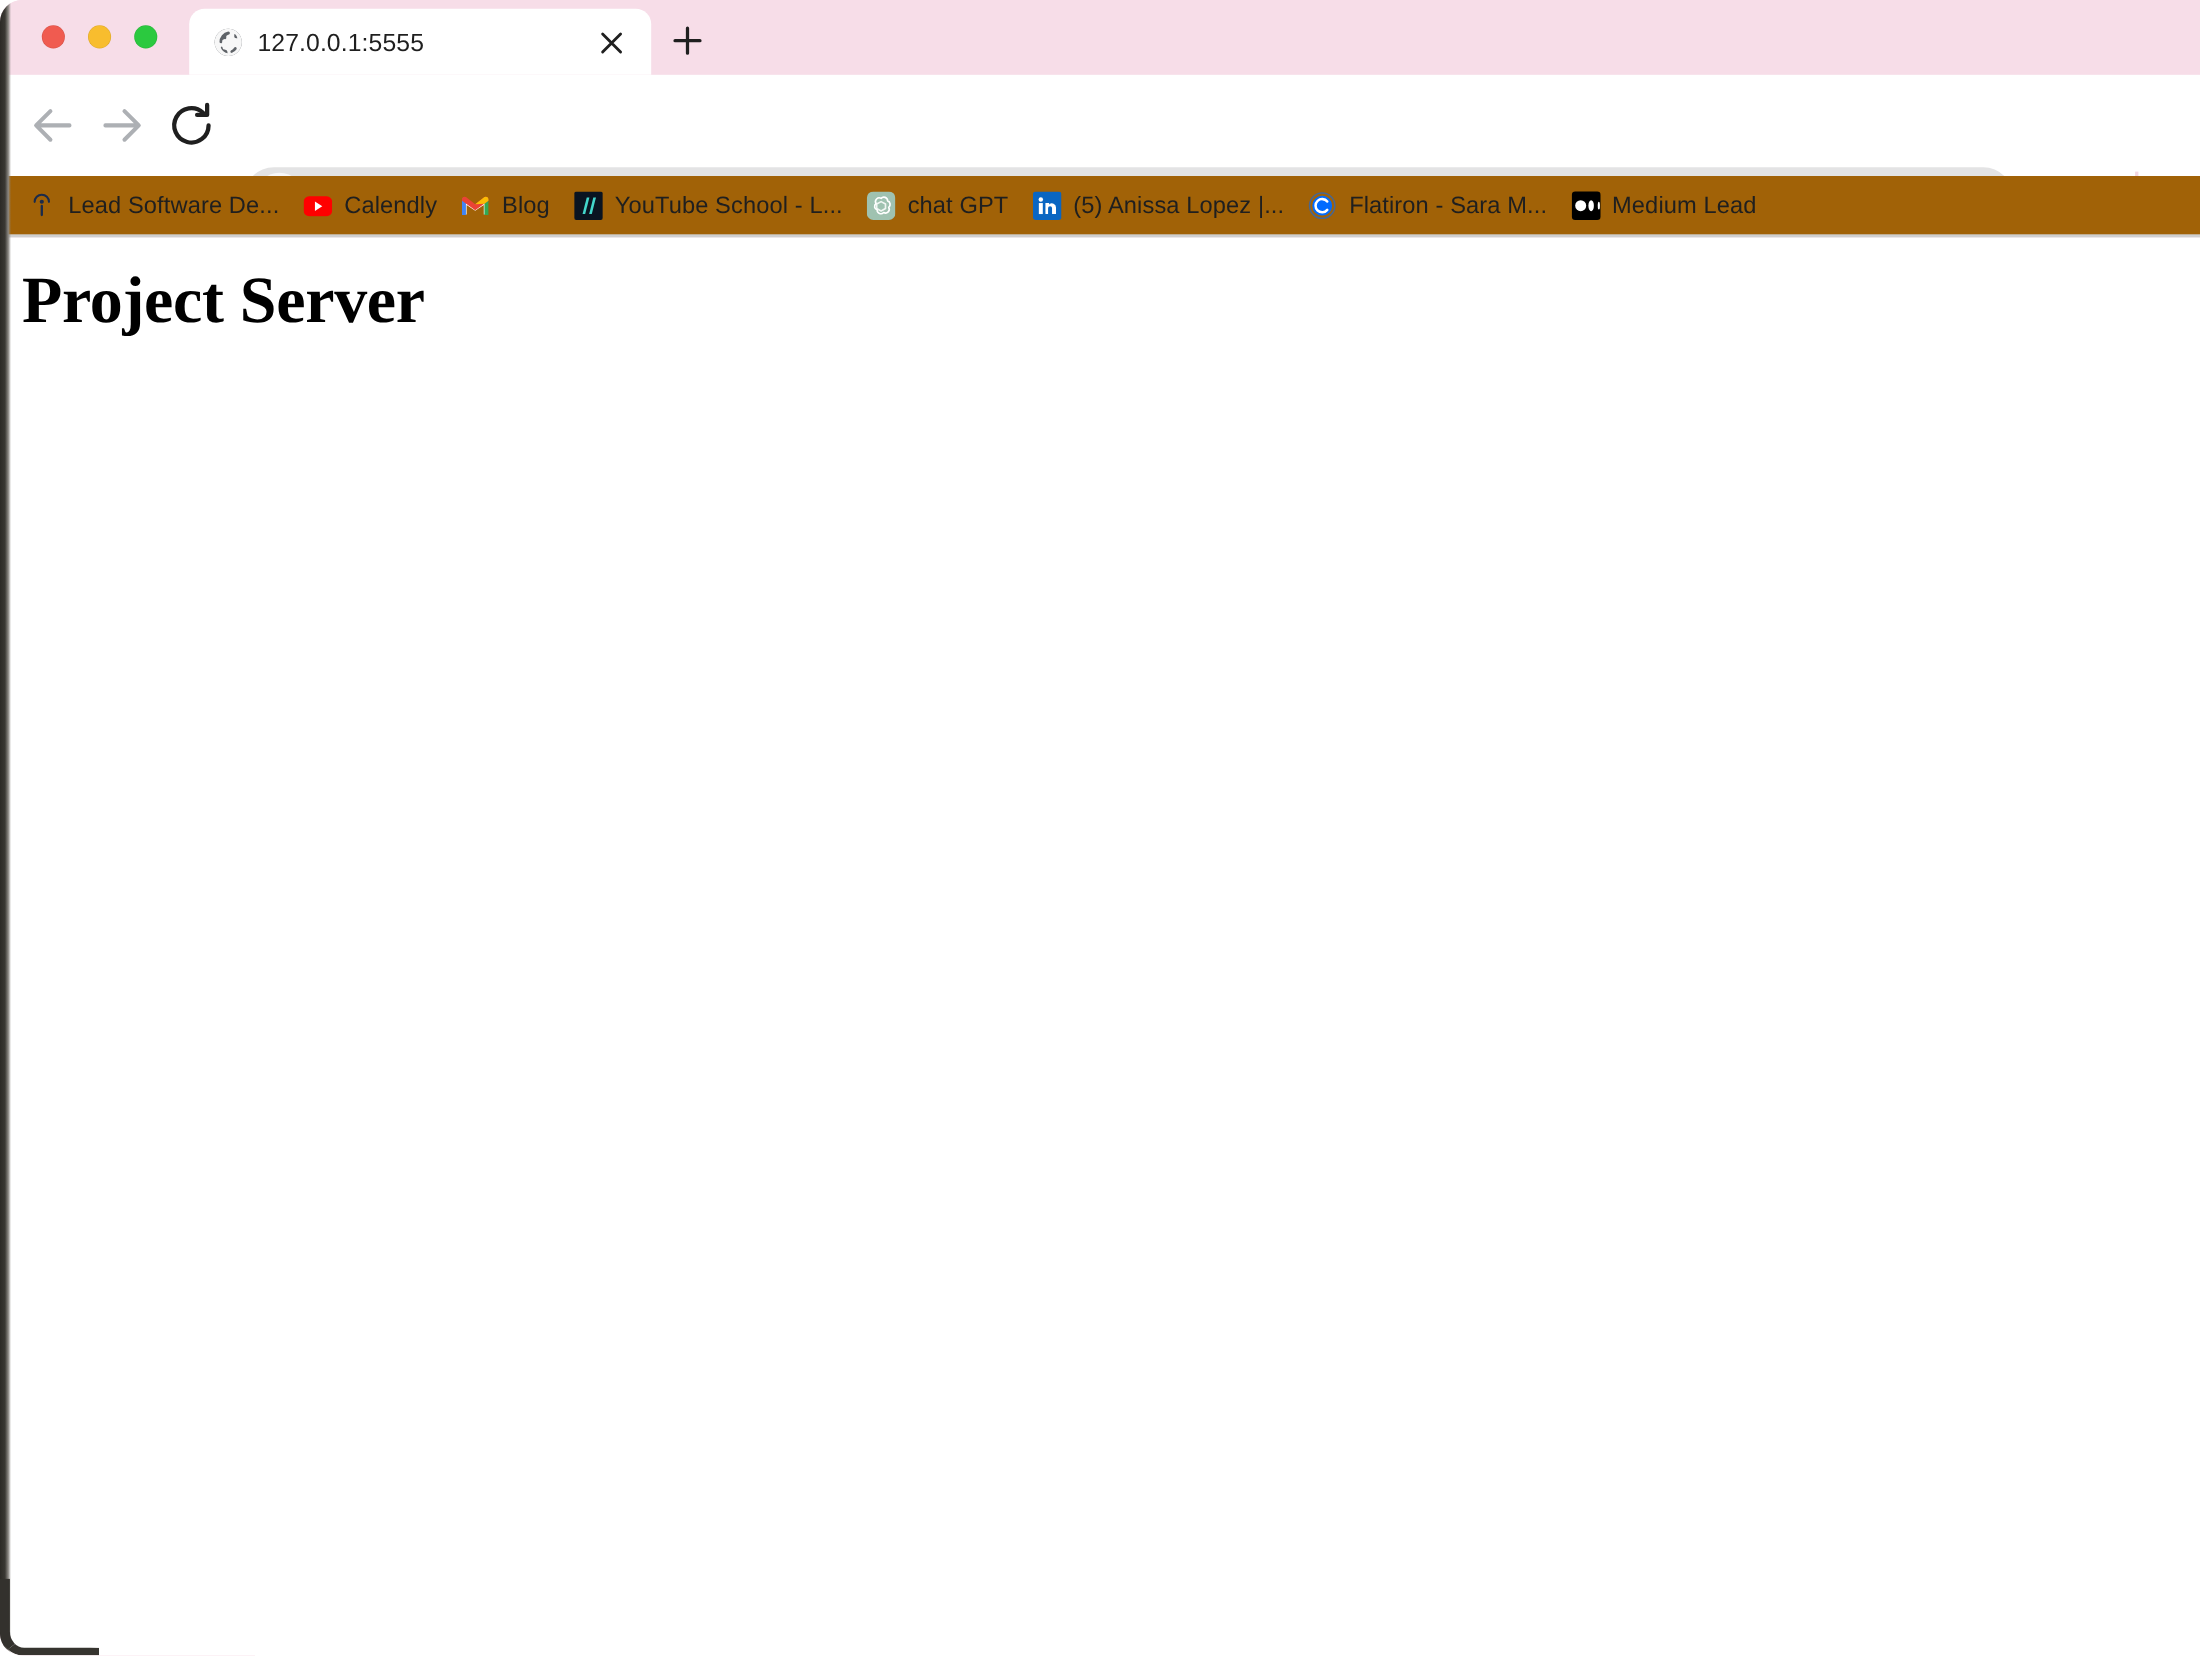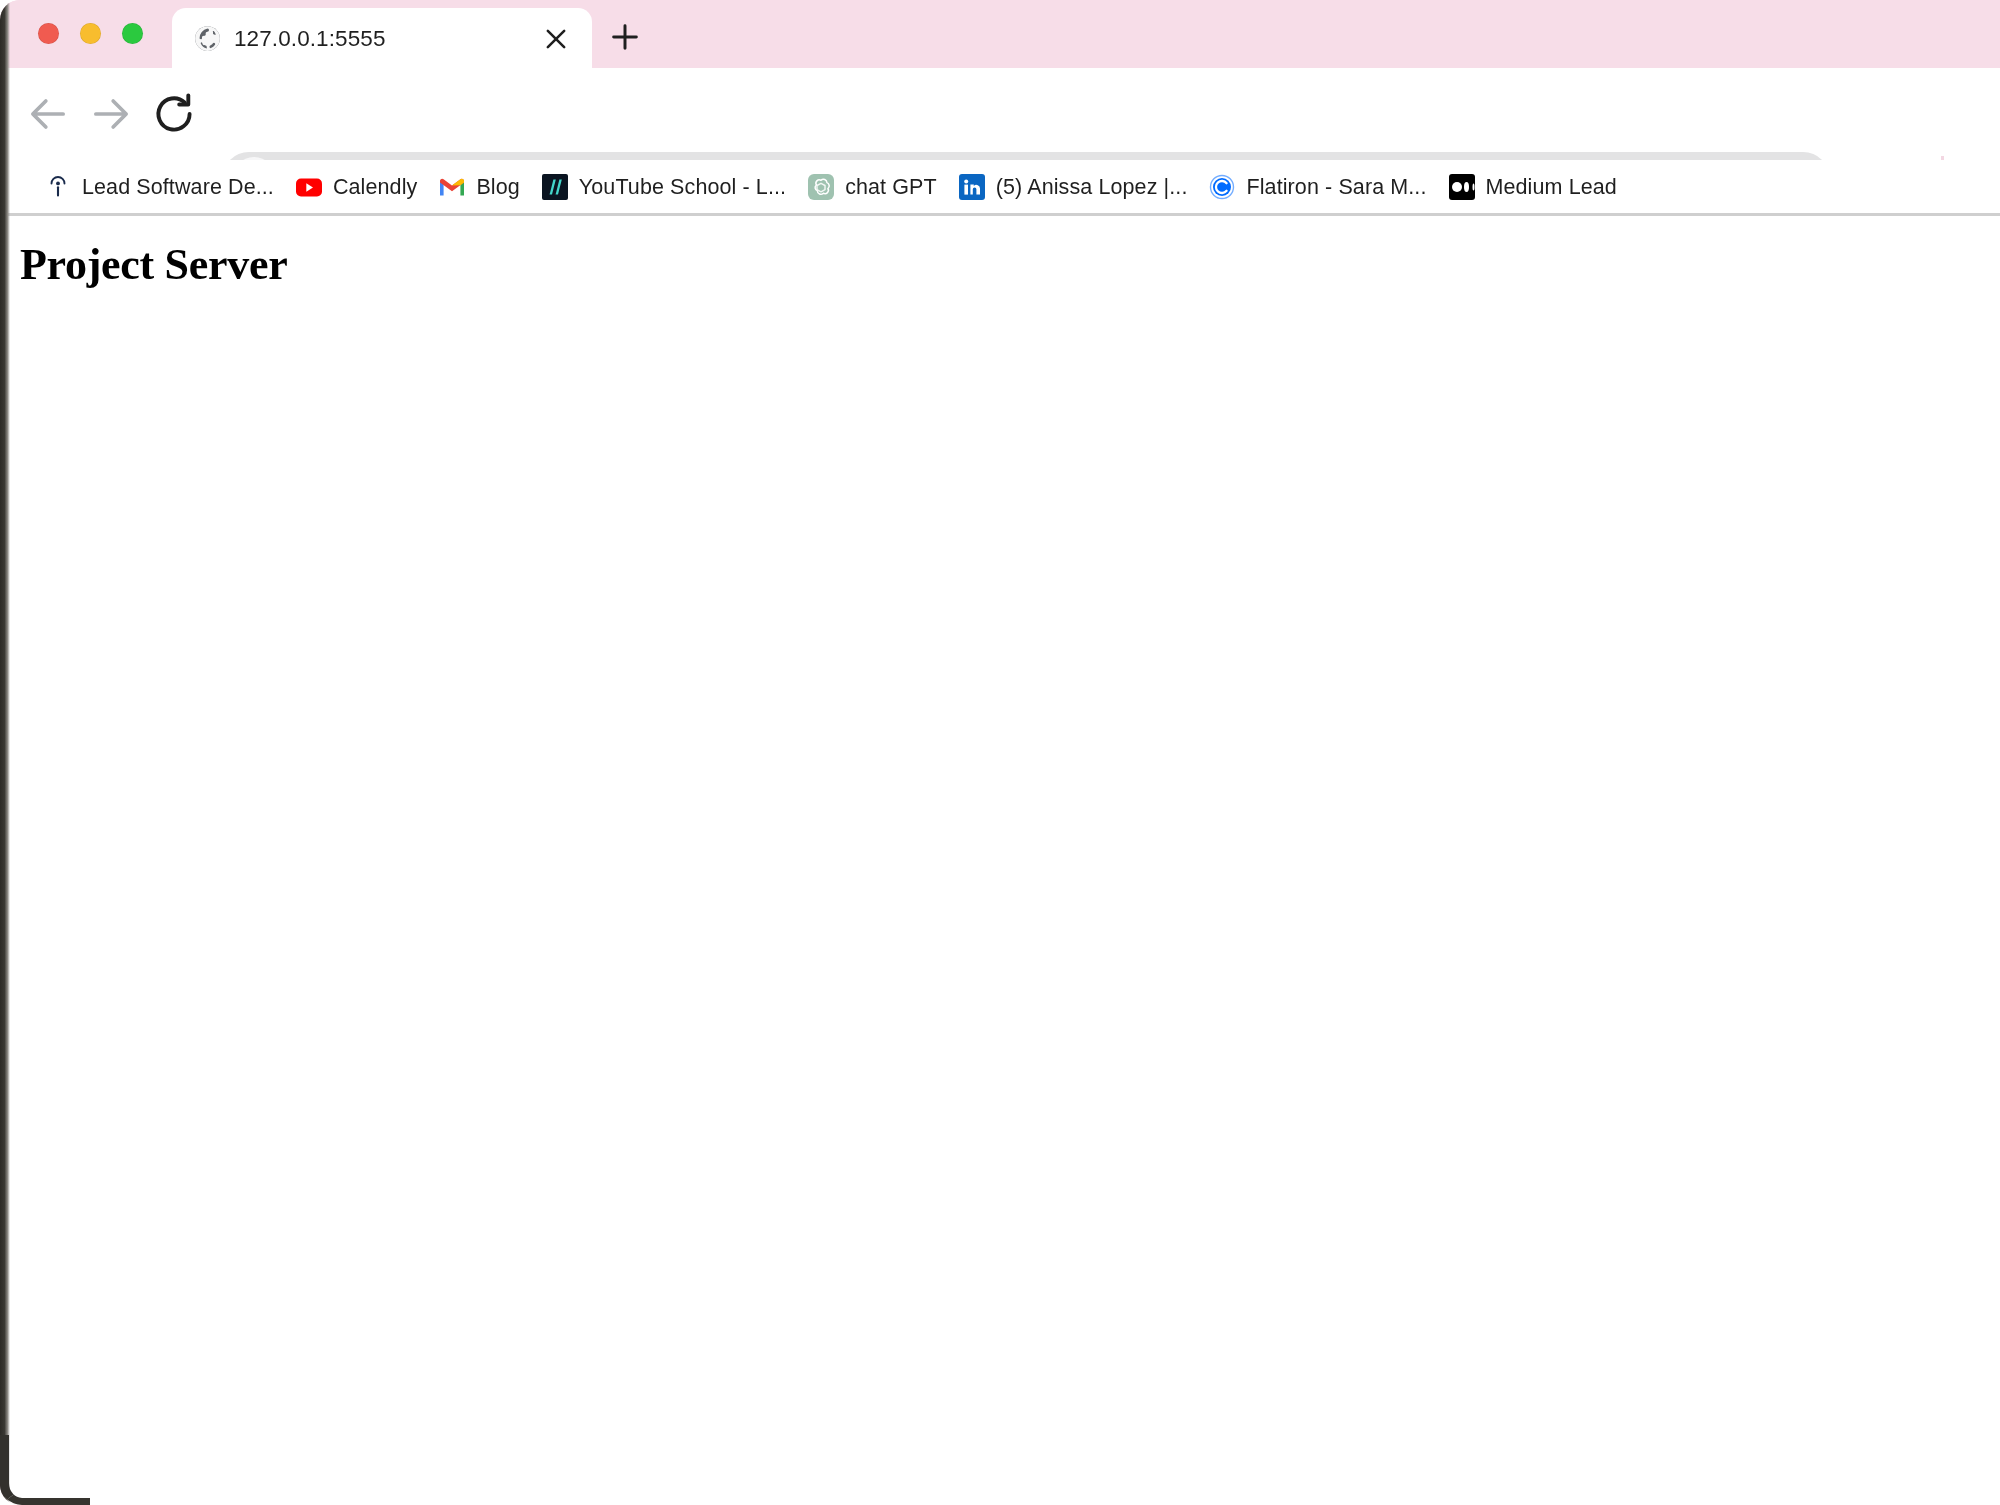--- a/index.html
+++ b/index.html
@@ -221,24 +221,24 @@
     cursor: pointer;
   }
 
   
   #bookmarks-bar {
     position: absolute;
     left: 0;
     top: 160px;
     width: 2000px;
     height: 54px;
-    background: #ffffff;
+    background: #a16207;
     display: flex;
     align-items: center;
-    padding-left: 34px;
+    padding-left: 14px;
   }
   .bookmark-item {
     display: flex;
     align-items: center;
     height: 42px;
     padding: 0 11px;
     border-radius: 8px;
     cursor: pointer;
     flex: none;
   }
@@ -272,21 +272,21 @@
     left: 7px;
     top: 216px;
     width: 1993px;
     height: 1289px;
     background: #ffffff;
     overflow: hidden;
   }
   #page-title {
     font-family: "Liberation Serif", "DejaVu Serif", serif;
     font-weight: bold;
-    font-size: 44px;
+    font-size: 60px;
     line-height: 1.05;
     color: #000000;
     margin: 26px 0 0 13px;
     letter-spacing: -0.3px;
   }
 
   
   .medium-sq {
     width: 26px; height: 26px; background: #000; border-radius: 3px;
     position: relative;

